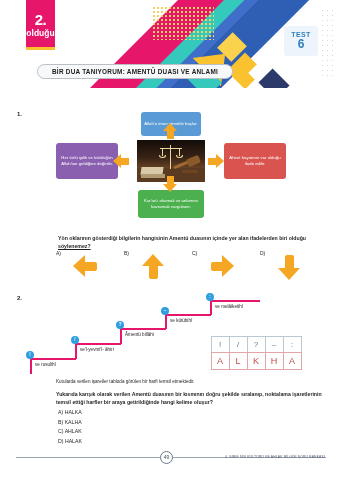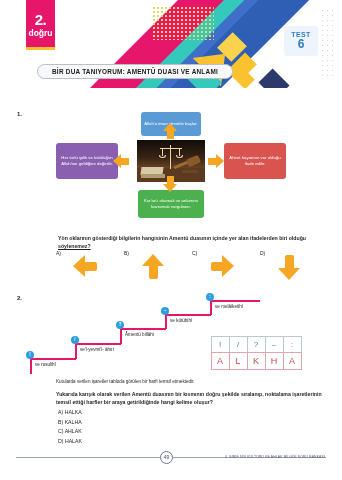--- a/index.html
+++ b/index.html
@@ -182,21 +182,21 @@
       <div class="tri-teal-s"></div>
       <div class="tri-yellow-2"></div>
       <div class="tri-white"></div>
       <div class="tri-navy"></div>
       <div class="dots-a"></div>
       <div class="dots-b"></div>
     </div>
 
     <div class="unite">
       <div class="num">2.</div>
-      <div class="word">doğru</div>
+      <div class="word">olduğu</div>
       <div class="bar"></div>
     </div>
 
     <div class="test">
       <div class="t1">TEST</div>
       <div class="t2">6</div>
     </div>
   </div>
 
   <div class="pill">BİR DUA TANIYORUM:  AMENTÜ DUASI VE ANLAMI</div>

